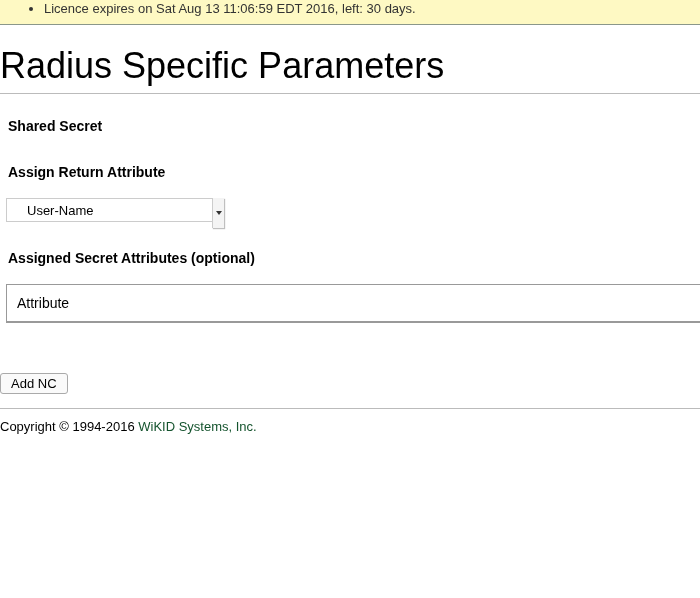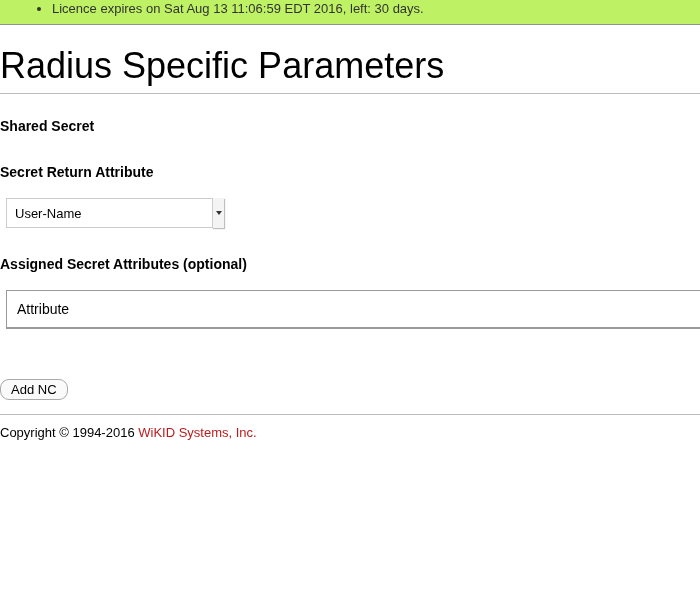--- a/index.html
+++ b/index.html
@@ -7,22 +7,22 @@
       margin: 0;
       padding: 0;
     }
     body {
       font-family: Arial, Helvetica, sans-serif;
       color: #000;
       background: #fff;
       width: 700px;
     }
     .status-bar {
-      background: #bef264;
-      padding: 0 8px 6px 8px;
+      background: #fef9c3;
+      padding: 0 8px 6px 0;
       border-bottom: 1px solid #8a978a;
     }
     .status-bar ul {
       list-style: disc;
       padding-left: 44px;
     }
     .status-bar li {
       font-size: 13px;
       line-height: 18px;
       color: #333;
@@ -34,35 +34,35 @@
     }
     .hr-line {
       border: none;
       border-top: 1px solid #bbb;
       margin: 6px 0 24px 0;
     }
     .section-label {
       font-size: 14px;
       font-weight: bold;
       margin-bottom: 30px;
-      padding-left: 0;
+      padding-left: 8px;
     }
     .section-label-tight {
       margin-bottom: 18px;
     }
     .select-wrap {
       margin: 0 0 28px 6px;
       position: relative;
       display: inline-block;
     }
     select {
       width: 218px;
-      height: 30px;
+      height: 24px;
       font-size: 13px;
-      padding: 4px 8px;
+      padding: 4px 20px;
       border: 1px solid #ccc;
       background: #fff;
       appearance: none;
       -webkit-appearance: none;
     }
     .select-arrow {
       position: absolute;
       right: 0;
       top: 0;
       width: 12px;
@@ -90,55 +90,55 @@
       font-size: 14px;
       border-bottom: 1px solid #999;
     }
     .btn-row {
       margin: 0 0 14px 0;
     }
     button.add-nc {
       font-size: 13px;
       padding: 2px 10px;
       border: 1px solid #aaa;
-      border-radius: 9px;
+      border-radius: 3px;
       background: #fafafa;
       cursor: pointer;
     }
     .footer-hr {
       border: none;
       border-top: 1px solid #bbb;
       margin: 0 0 10px 0;
     }
     .footer {
       font-size: 13px;
       padding-bottom: 16px;
     }
     .footer a {
-      color: #b91c1c;
+      color: #14532d;
       text-decoration: none;
     }
   </style>
 </head>
 <body>
 
 
 
 <div class="status-bar">
   <ul>
     <li>Licence expires on Sat Aug 13 11:06:59 EDT 2016, left: 30 days.</li>
   </ul>
 </div>
 
 <h1>Radius Specific Parameters</h1>
 <hr class="hr-line">
 
 <div class="section-label">Shared Secret</div>
 
-<div class="section-label section-label-tight">Secret Return Attribute</div>
+<div class="section-label section-label-tight">Assign Return Attribute</div>
 
 <div class="select-wrap">
   <select>
     <option>User-Name</option>
   </select>
   <span class="select-arrow">
     <svg viewBox="0 0 6 4">
         <path d="M0 0 L6 0 L3 4 Z" fill="#333"></path>
       </svg>
   </span>

